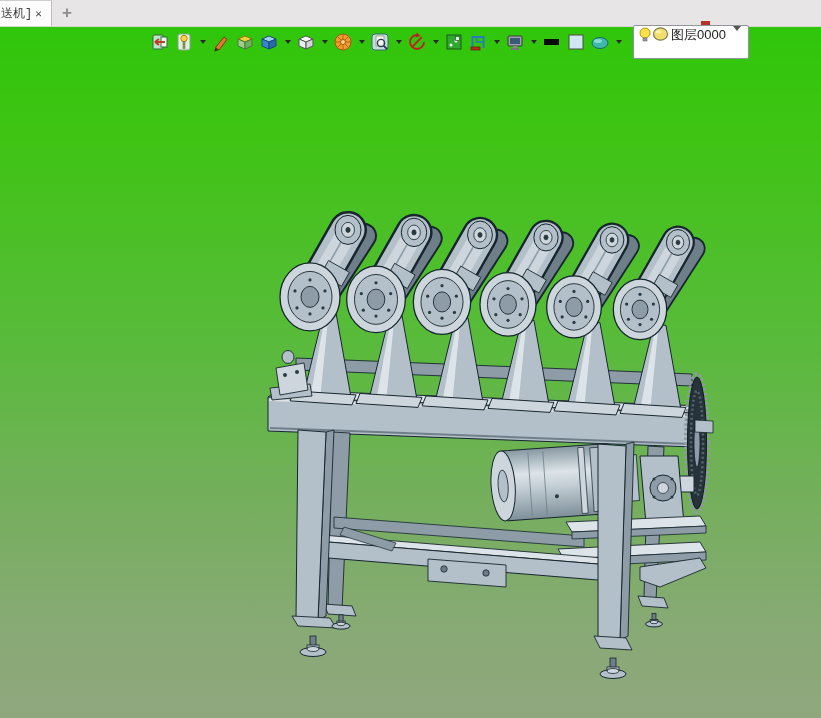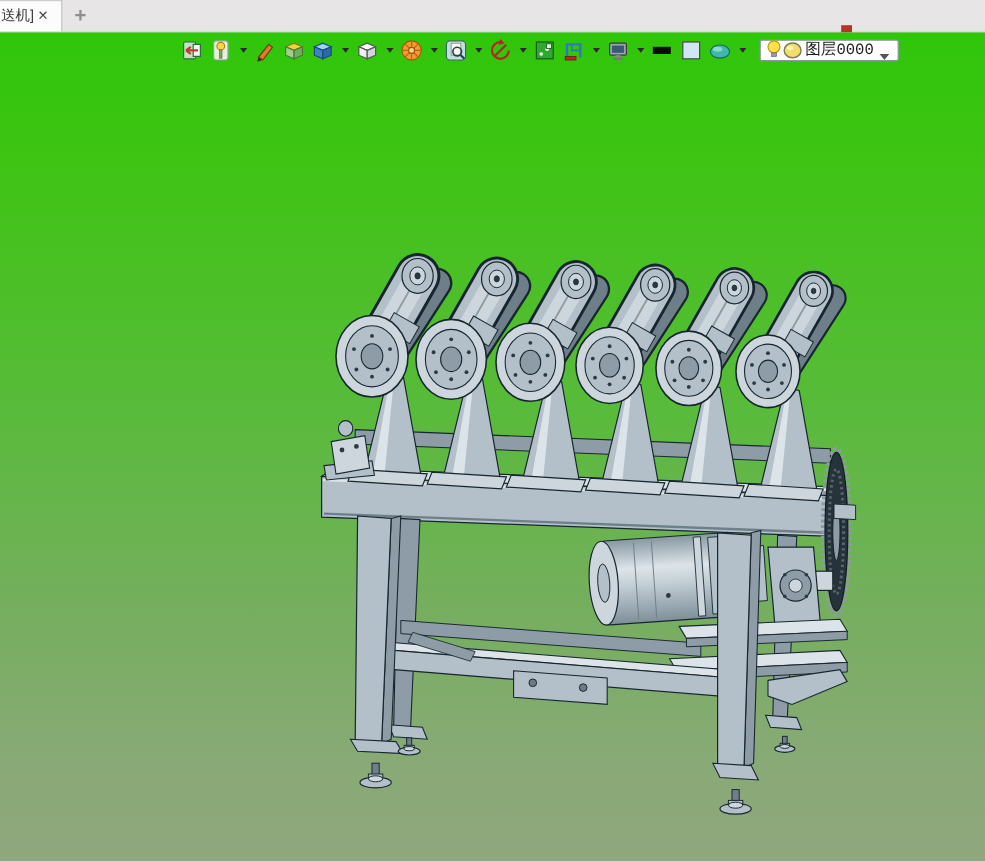--- a/index.html
+++ b/index.html
@@ -11,21 +11,21 @@
   
   .tabbar{
     position:absolute;left:0;top:0;width:821px;height:27px;
     background:#e7e5e6;border-bottom:1px solid #d7d5d6;box-sizing:border-box;
     display:flex;align-items:stretch;
   }
   .tab{
     width:52px;background:#fcfcfc;border-right:1px solid #bfbdbe;
     border-top:1px solid #cfcdce;
     display:flex;align-items:center;justify-content:flex-start;
-    padding-left:1px;box-sizing:border-box;cursor:default;
+    padding-left:1px;box-sizing:border-box;cursor:default;font-family:Liberation Mono, monospace;
   }
   .tab-label{font-size:12px;color:#3a3a3a;white-space:nowrap;overflow:hidden;}
   .tab-close{font-size:11px;font-weight:bold;color:#4a4a4a;margin-left:3px;cursor:pointer;}
   .newtab{
     width:30px;display:flex;align-items:center;justify-content:center;
     color:#8f8d8e;font-size:17px;font-weight:bold;cursor:pointer;
   }
   .red-tick{position:absolute;left:701px;top:21px;width:9px;height:6px;background:#b83226;}
   
   .viewport{
@@ -42,23 +42,23 @@
   .tool svg{width:20px;height:20px;display:block;}
   .dd{
     width:9px;height:20px;display:inline-flex;align-items:center;justify-content:center;cursor:pointer;
   }
   .dd::after{
     content:"";display:block;width:0;height:0;
     border-left:3.5px solid transparent;border-right:3.5px solid transparent;
     border-top:4px solid #2a2a2a;
   }
   .combo{
-    margin-left:6px;width:116px;height:18px;background:#ffffff;
+    margin-left:6px;width:116px;height:34px;background:#ffffff;
     border:1px solid #8f959b;border-radius:2px;box-sizing:border-box;
-    display:flex;align-items:flex-end;padding:0 4px;cursor:pointer;font-family:Liberation Mono, monospace;
+    display:flex;align-items:flex-start;padding:0 4px;cursor:pointer;
   }
   .combo svg{display:block;}
   .ctext{font-size:13px;color:#1c1c1c;margin-left:2px;flex:1;white-space:nowrap;}
   .carrow{width:14px;display:flex;align-items:center;justify-content:center;border-left:0;}
   .carrow::after{
     content:"";width:0;height:0;border-left:4px solid transparent;
     border-right:4px solid transparent;border-top:5px solid #555;
   }
 </style>
 </head>

